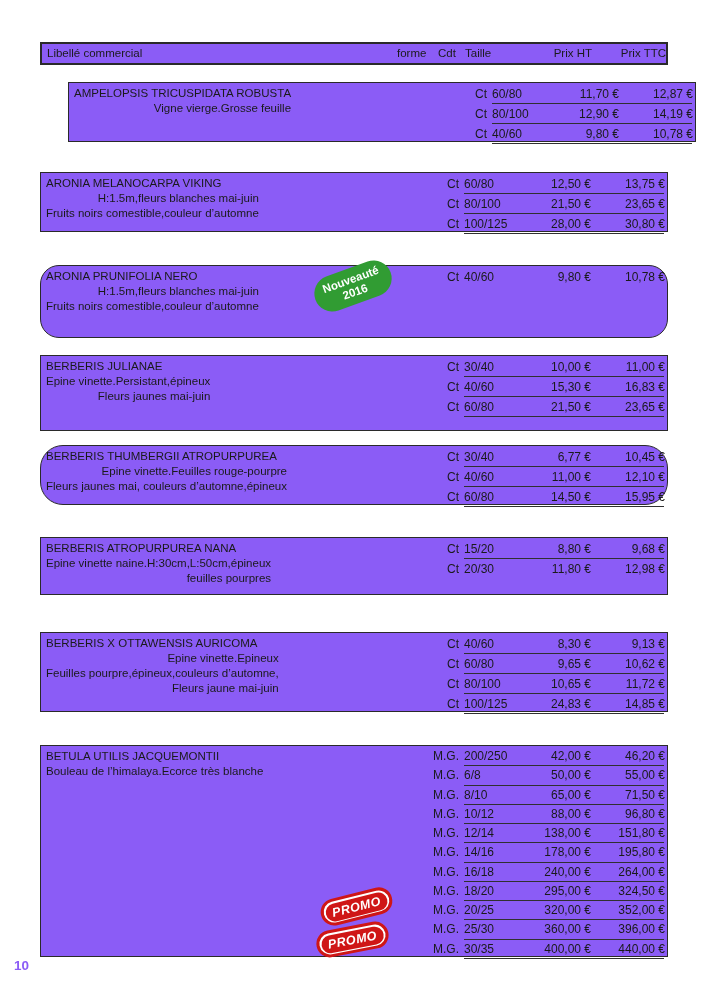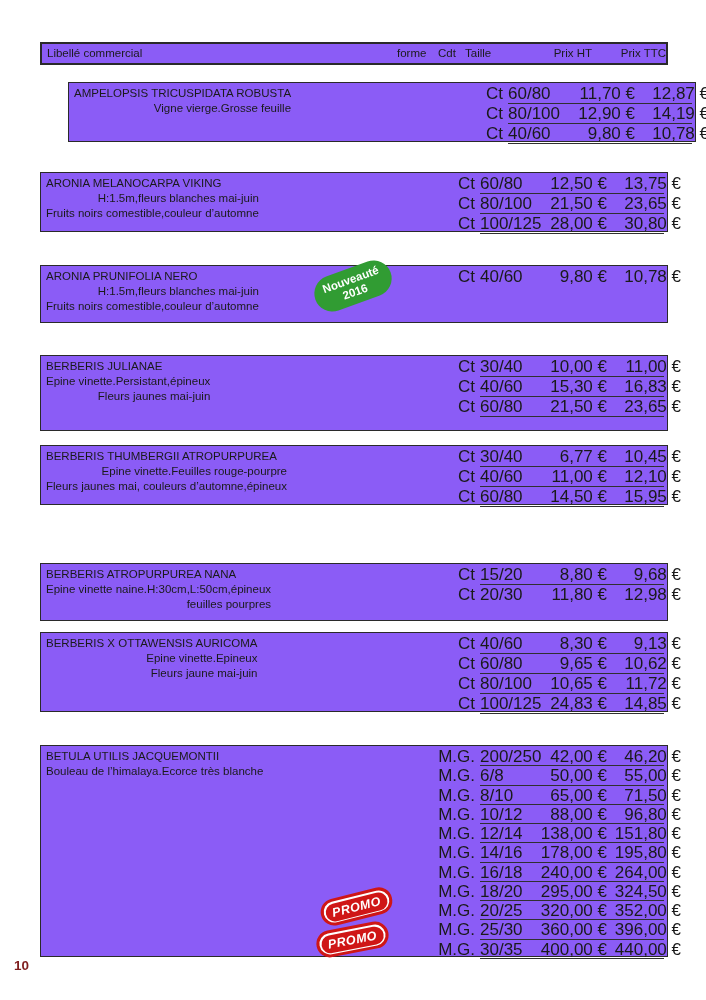--- a/index.html
+++ b/index.html
@@ -19,42 +19,42 @@
   .col-libelle{left:5px;}
   .col-forme{left:355px;}
   .col-cdt{left:360px;width:58px;text-align:right;}
   .col-cdt-h{left:396px;}
   .col-taille{left:423px;}
   .col-ht{left:450px;width:100px;text-align:right;}
   .col-ttc{left:540px;width:84px;text-align:right;}
   .prodname{font-size:11.5px;line-height:15px;white-space:nowrap;}
   .desc{font-size:11.5px;line-height:15px;white-space:nowrap;text-align:right;}
   .namewrap{position:absolute;left:5px;top:3px;}
-  .row{position:absolute;left:16px;right:2px;font-size:17px;white-space:nowrap;}
+  .row{position:absolute;left:0;right:2px;font-size:12px;white-space:nowrap;}
   .row span{position:absolute;top:0;}
   .rule{position:absolute;left:423px;right:1px;bottom:0;border-bottom:1.2px solid #303030;}
   .stamp-nouveaute{
     position:absolute;width:80px;height:36px;border-radius:18px;
     color:#fff;text-align:center;font-weight:bold;
     display:flex;flex-direction:column;justify-content:center;
     transform:rotate(-20deg);
   }
   .stamp-nouveaute .l1{font-size:11.5px;line-height:13px;}
   .stamp-nouveaute .l2{font-size:11.5px;line-height:13px;}
   .stamp-promo{
     position:absolute;border:3px solid #cf1616;border-radius:14px;padding:1.5px;
     background:#fff;
   }
   .stamp-promo .inner{
     border-radius:9px;color:#fff;font-weight:bold;font-style:italic;
     font-size:12.5px;line-height:18px;padding:0 7px;letter-spacing:0.5px;
     text-align:center;
   }
   #page-number{
-    position:absolute;left:14px;top:958px;font-size:13.5px;font-weight:600;color:#7f1d1d;
+    position:absolute;left:14px;top:958px;font-size:13.5px;font-weight:600;color:#8b5cf6;
   }
 </style>
 </head>
 <body>
 
 <div class="box" id="header-box">
   <span class="hlabel col-libelle">Libellé commercial</span>
   <span class="hlabel col-forme">forme</span>
   <span class="hlabel col-cdt-h">Cdt</span>
   <span class="hlabel col-taille">Taille</span>
@@ -111,21 +111,21 @@
         <div class="rule"></div>
       </div>
       <div class="row" style="top: 41px; height: 20px; line-height: 20px;">
         <span class="col-cdt">Ct</span>
         <span class="col-taille">100/125</span>
         <span class="col-ht">28,00 €</span>
         <span class="col-ttc">30,80 €</span>
         <div class="rule"></div>
       </div>
     </div>
-    <div class="box" style="top: 265px; height: 58px;">
+    <div class="box" style="top: 265px; height: 73px; border-radius: 19px;">
       <div class="namewrap">
         <div class="prodname">ARONIA PRUNIFOLIA NERO</div>
         <div class="desc">H:1.5m,fleurs blanches mai-juin</div>
         <div class="desc">Fruits noirs comestible,couleur d’automne</div>
       </div>
       <div class="row" style="top: 1px; height: 20px; line-height: 20px;">
         <span class="col-cdt">Ct</span>
         <span class="col-taille">40/60</span>
         <span class="col-ht">9,80 €</span>
         <span class="col-ttc">10,78 €</span>
@@ -156,21 +156,21 @@
         <div class="rule"></div>
       </div>
       <div class="row" style="top: 41px; height: 20px; line-height: 20px;">
         <span class="col-cdt">Ct</span>
         <span class="col-taille">60/80</span>
         <span class="col-ht">21,50 €</span>
         <span class="col-ttc">23,65 €</span>
         <div class="rule"></div>
       </div>
     </div>
-    <div class="box" style="top: 445px; height: 60px;">
+    <div class="box" style="top: 445px; height: 60px; border-radius: 23px;">
       <div class="namewrap">
         <div class="prodname">BERBERIS THUMBERGII ATROPURPUREA</div>
         <div class="desc">Epine vinette.Feuilles rouge-pourpre</div>
         <div class="desc">Fleurs jaunes mai, couleurs d’automne,épineux</div>
       </div>
       <div class="row" style="top: 1px; height: 20px; line-height: 20px;">
         <span class="col-cdt">Ct</span>
         <span class="col-taille">30/40</span>
         <span class="col-ht">6,77 €</span>
         <span class="col-ttc">10,45 €</span>
@@ -184,21 +184,21 @@
         <div class="rule"></div>
       </div>
       <div class="row" style="top: 41px; height: 20px; line-height: 20px;">
         <span class="col-cdt">Ct</span>
         <span class="col-taille">60/80</span>
         <span class="col-ht">14,50 €</span>
         <span class="col-ttc">15,95 €</span>
         <div class="rule"></div>
       </div>
     </div>
-    <div class="box" style="top: 537px; height: 58px; margin-top: 26px;">
+    <div class="box" style="top: 537px; height: 58px;">
       <div class="namewrap">
         <div class="prodname">BERBERIS ATROPURPUREA NANA</div>
         <div class="desc">Epine vinette naine.H:30cm,L:50cm,épineux</div>
         <div class="desc">feuilles pourpres</div>
       </div>
       <div class="row" style="top: 1px; height: 20px; line-height: 20px;">
         <span class="col-cdt">Ct</span>
         <span class="col-taille">15/20</span>
         <span class="col-ht">8,80 €</span>
         <span class="col-ttc">9,68 €</span>
@@ -208,20 +208,21 @@
         <span class="col-cdt">Ct</span>
         <span class="col-taille">20/30</span>
         <span class="col-ht">11,80 €</span>
         <span class="col-ttc">12,98 €</span>
       </div>
     </div>
     <div class="box" style="top: 632px; height: 80px;">
       <div class="namewrap">
         <div class="prodname">BERBERIS  X OTTAWENSIS AURICOMA</div>
         <div class="desc">Epine vinette.Epineux</div>
+        <div class="desc">Feuilles pourpre,épineux,couleurs d’automne,</div>
         <div class="desc">Fleurs jaune mai-juin</div>
       </div>
       <div class="row" style="top: 1px; height: 20px; line-height: 20px;">
         <span class="col-cdt">Ct</span>
         <span class="col-taille">40/60</span>
         <span class="col-ht">8,30 €</span>
         <span class="col-ttc">9,13 €</span>
         <div class="rule"></div>
       </div>
       <div class="row" style="top: 21px; height: 20px; line-height: 20px;">

